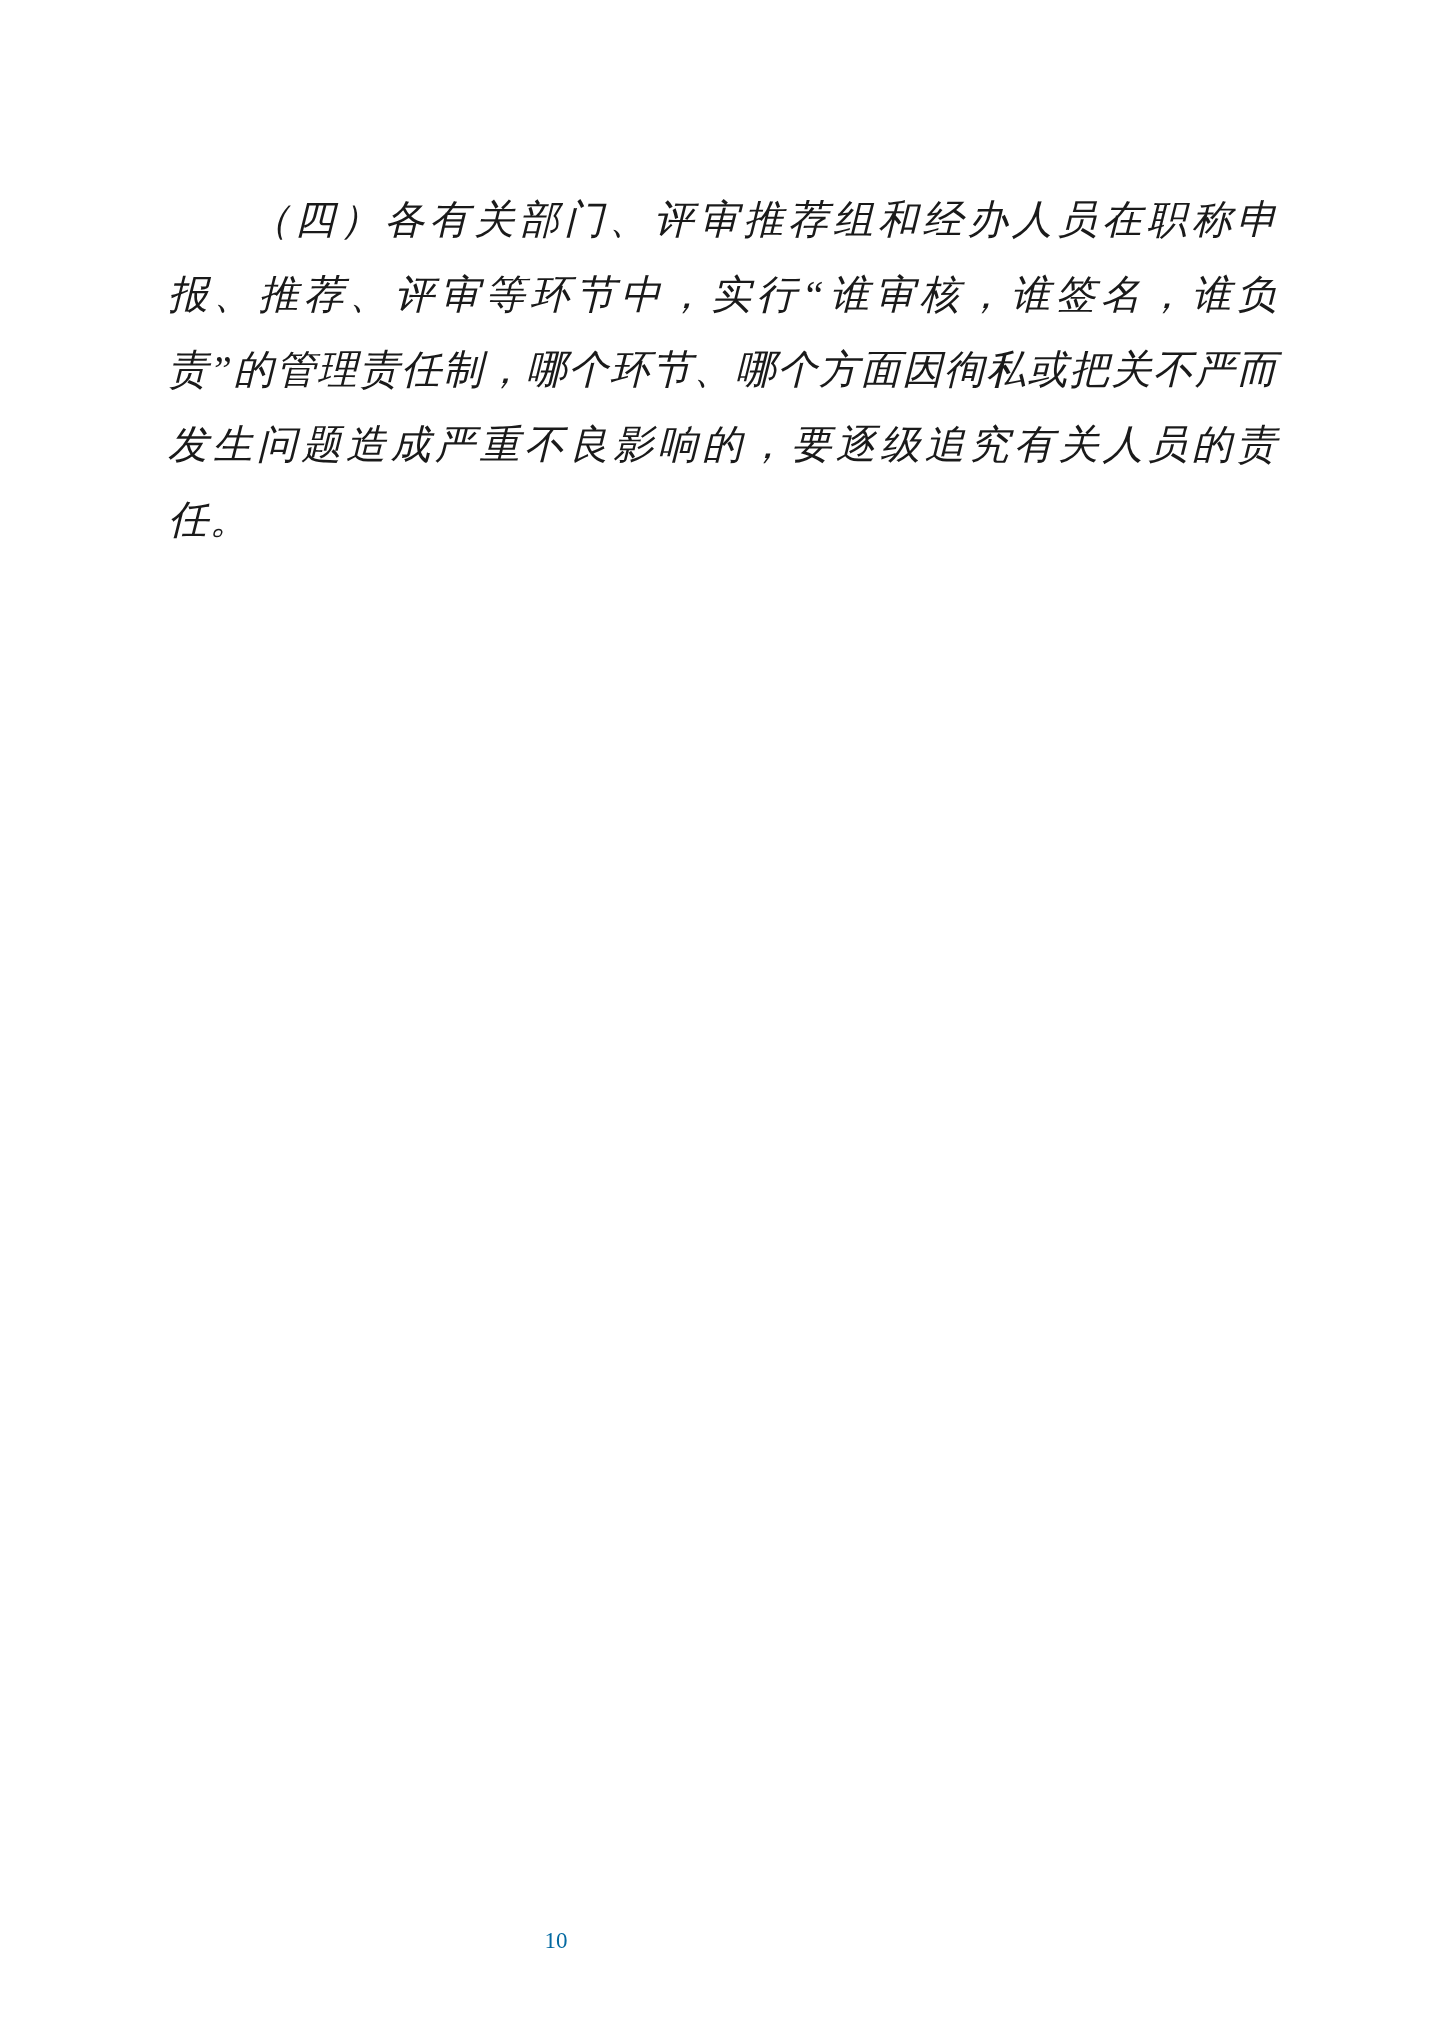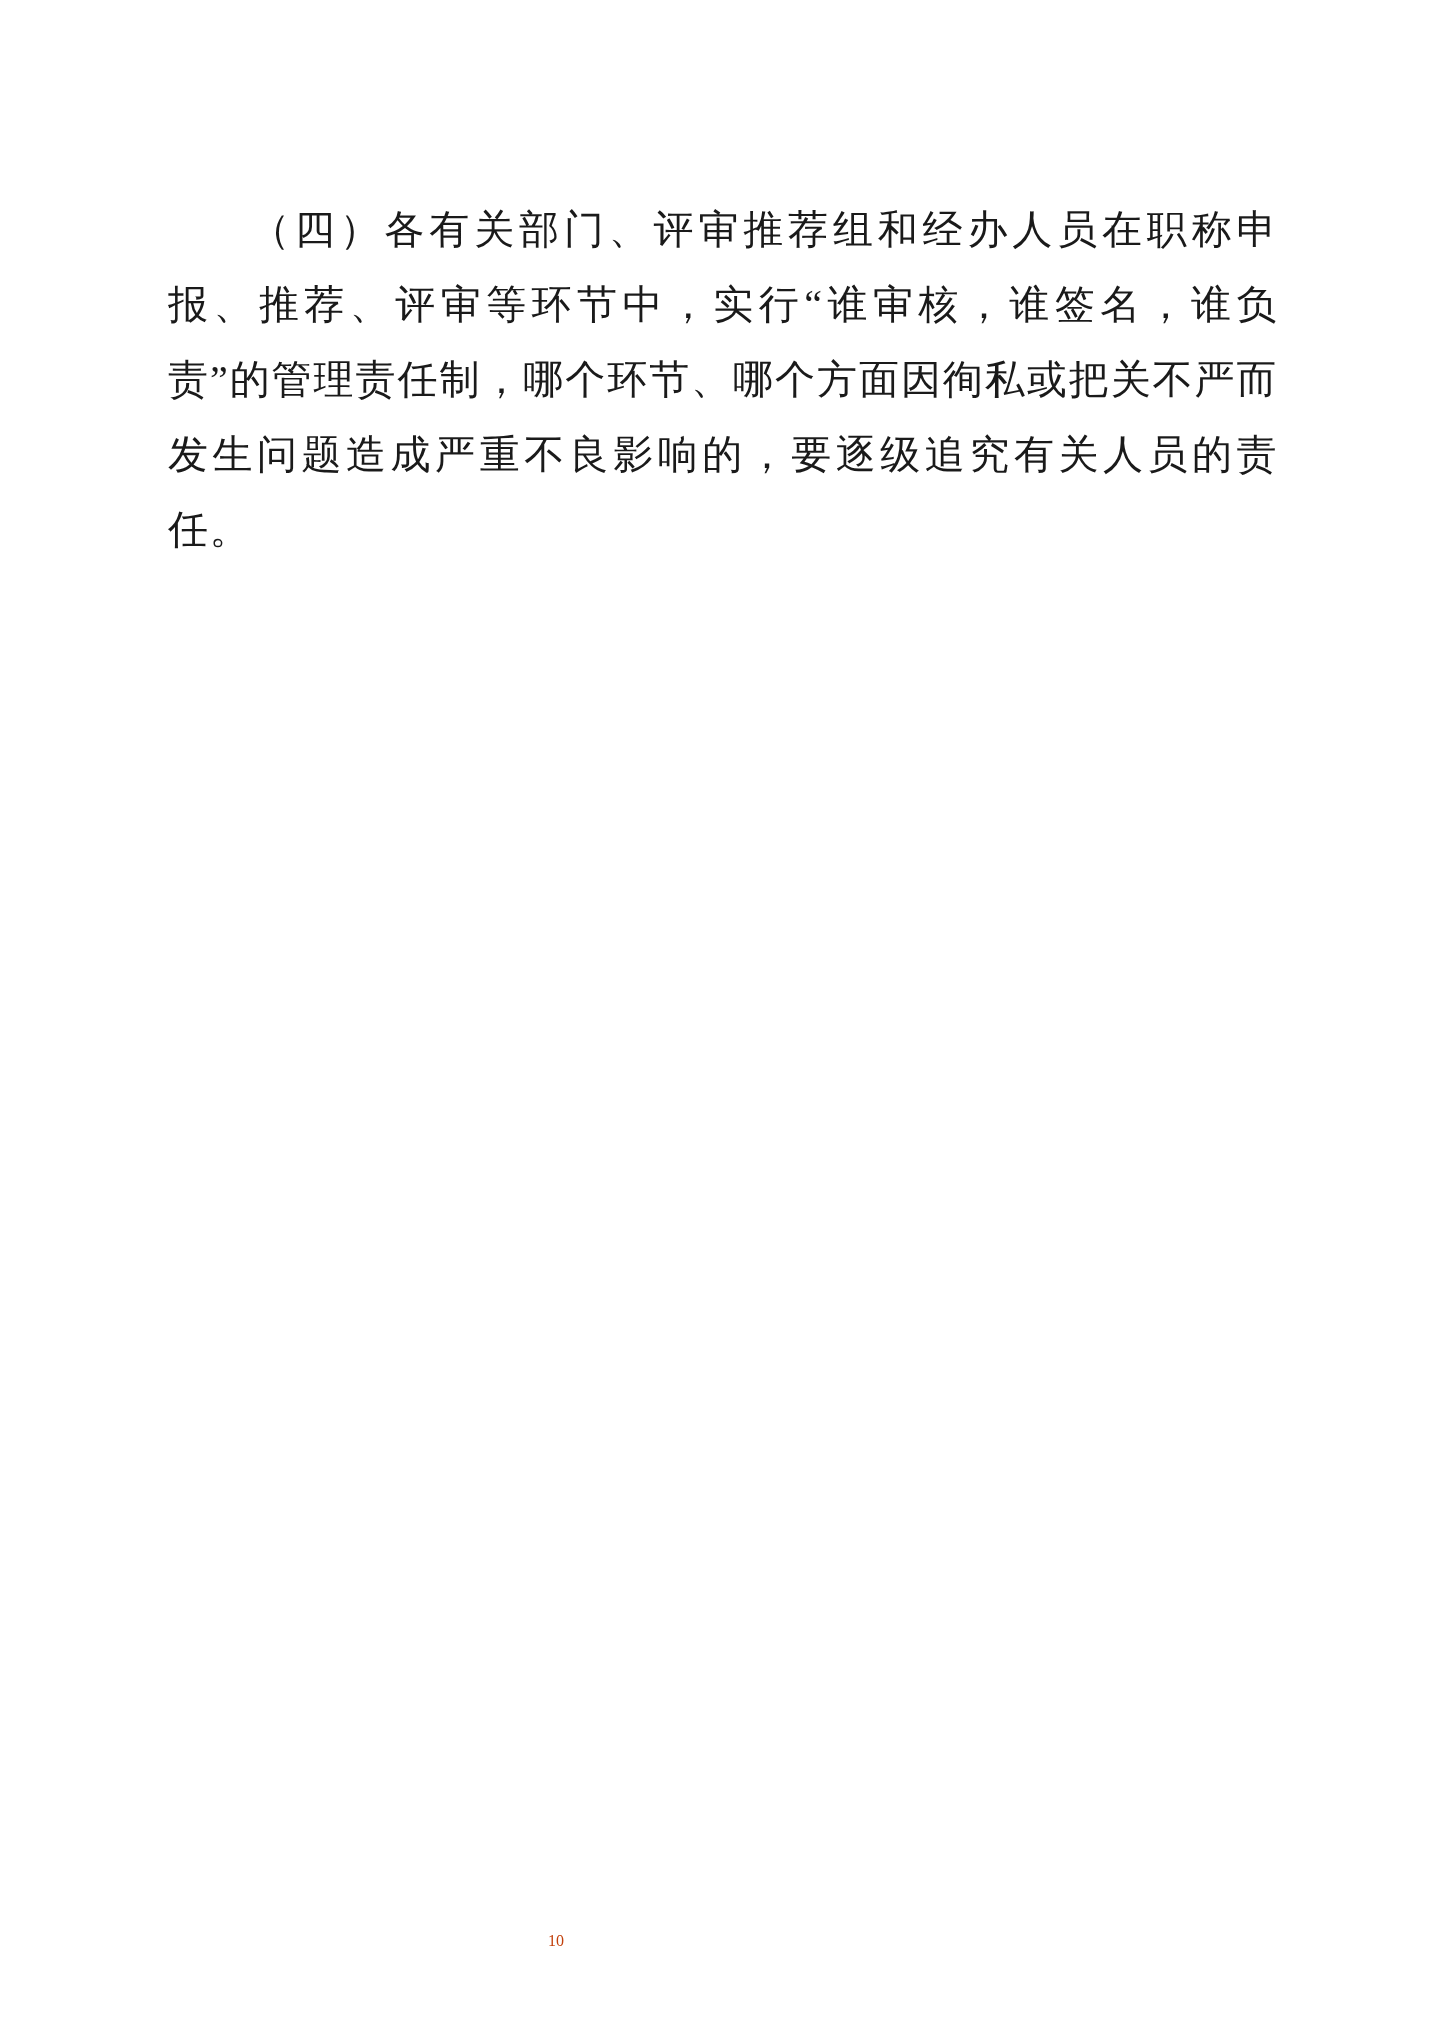--- a/index.html
+++ b/index.html
@@ -12,44 +12,45 @@
     width: 1440px;
     height: 2037px;
     background: #ffffff;
     overflow: hidden;
     font-family: "Liberation Serif", "DejaVu Serif", serif;
     color: #1a1a1a;
   }
   .content {
     position: absolute;
     left: 168px;
-    top: 192px;
+    top: 182px;
     width: 1110px;
+    font-style: italic;
   }
   .para {
     margin: 0;
     font-size: 40px;
     line-height: 75px;
     letter-spacing: 1.5px;
     text-align: justify;
     text-justify: inter-character;
     text-indent: 82px;
     font-weight: 400;
     word-break: normal;
     overflow-wrap: break-word;
   }
   .page-number {
     position: absolute;
     left: 536px;
     top: 1926px;
     width: 40px;
     text-align: center;
-    font-size: 16px;
+    font-size: 23px;
     line-height: 30px;
-    color: #c2410c;
+    color: #0369a1;
   }
 </style>
 </head>
 <body>
 
 <div class="page">
   <div class="content">
     <p class="para">（四）各有关部门、评审推荐组和经办人员在职称申报、推荐、评审等环节中，实行“谁审核，谁签名，谁负责”的管理责任制，哪个环节、哪个方面因徇私或把关不严而发生问题造成严重不良影响的，要逐级追究有关人员的责任。</p>
   </div>
   <div class="page-number">10</div>

